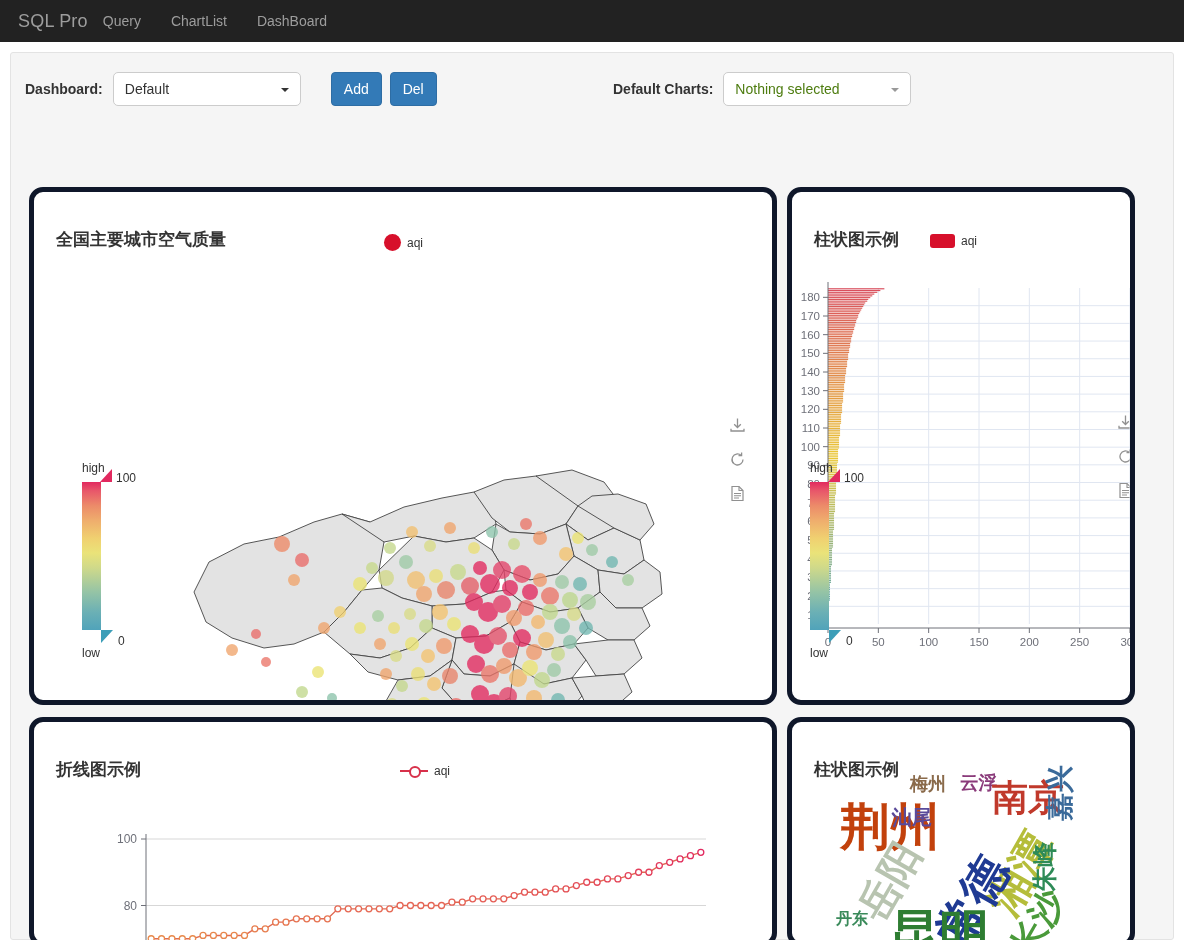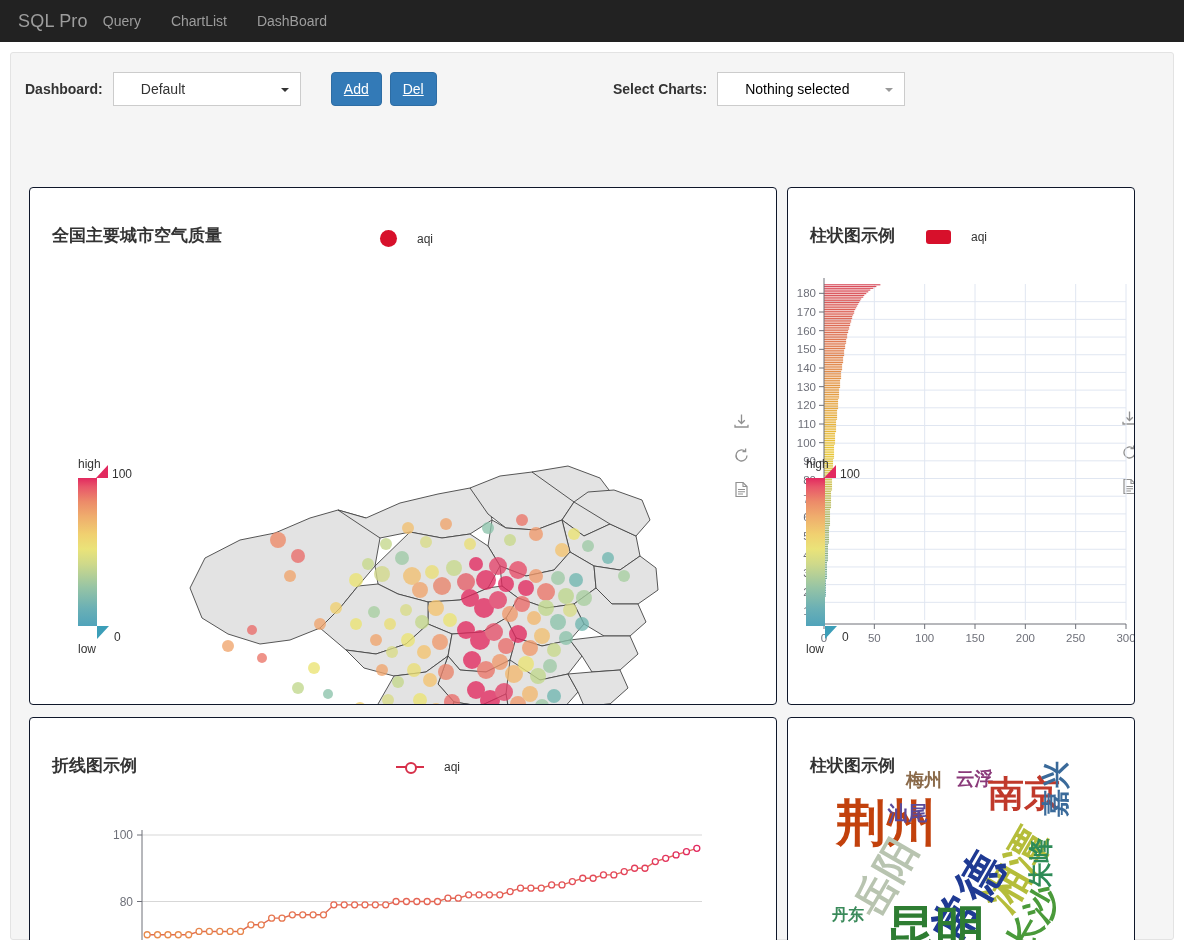--- a/index.html
+++ b/index.html
@@ -56,49 +56,48 @@
     font-weight: bold;
     color: #333;
     margin-right: 10px;
     white-space: nowrap;
   }
   .select-box {
     position: relative;
     width: 188px; height: 34px;
     background: #fff;
     border: 1px solid #ccc;
-    border-radius: 0;
+    border-radius: 5px;
     display: flex;
     align-items: center;
-    padding: 0 24px 0 27px;
+    padding: 0 24px 0 11px;
     font-size: 14px;
     color: #333;
     cursor: pointer;
   }
-  .select-box.placeholder { color: #000000; text-align: right; }
+  .select-box.placeholder { color: #4d7c0f; text-align: right; }
   .caret {
     position: absolute;
     right: 11px; top: 15px;
     width: 0; height: 0;
     border-left: 4px solid transparent;
     border-right: 4px solid transparent;
     border-top: 4px solid #333;
   }
   .btn {
     background: #337ab7;
     border: 1px solid #2e6da4;
     border-radius: 4px;
     color: #fff;
     font-size: 14px;
     height: 34px;
     padding: 0 12px;
     margin-left: 8px;
     cursor: pointer;
     line-height: 32px;
-    text-decoration: underline;
   }
   .tb-right {
     position: absolute;
     right: 14px; top: 19px;
     display: flex;
     align-items: center;
   }
   .tb-mid {
     position: absolute;
     left: 602px; top: 19px;
@@ -111,40 +110,40 @@
   .grid {
     position: absolute;
     left: 18px; top: 134px;
     width: 1128px;
     display: flex;
     flex-wrap: wrap;
     gap: 12px 10px;
   }
   .card {
     background: #fff;
-    border: 1px solid #0f172a;
-    border-radius: 4px;
+    border: 5px solid #0f172a;
+    border-radius: 14px;
     position: relative;
     overflow: hidden;
     text-decoration: underline;
   }
   .card.wide { width: 748px; height: 518px; }
   .card.narrow { width: 348px; height: 518px; }
   .card-title {
     position: absolute;
     left: 22px; top: 36px;
     font-size: 17px;
     font-weight: bold;
     color: #333;
   }
   .legend {
     position: absolute;
     display: flex;
     align-items: center;
-    gap: 20px;
+    gap: 6px;
     font-size: 12px;
     color: #333;
     cursor: pointer;
   }
   .legend-dot {
     width: 17px; height: 17px;
     border-radius: 50%;
     background: #d7102b;
   }
   .legend-rect {
@@ -246,21 +245,21 @@
       <span class="tb-label">Dashboard:</span>
       <div class="select-box">
         <span>Default</span>
         <span class="caret"></span>
       </div>
       <button class="btn btn-spacer">Add</button>
       <button class="btn">Del</button>
     </div>
 
     <div class="tb-mid">
-      <span class="tb-label">Select Charts:</span>
+      <span class="tb-label">Default Charts:</span>
       <div class="select-box placeholder">
         <span>Nothing selected</span>
         <span class="caret" style="border-top-color:#999"></span>
       </div>
     </div>
 
   </div>
 
   <div class="grid">
 

